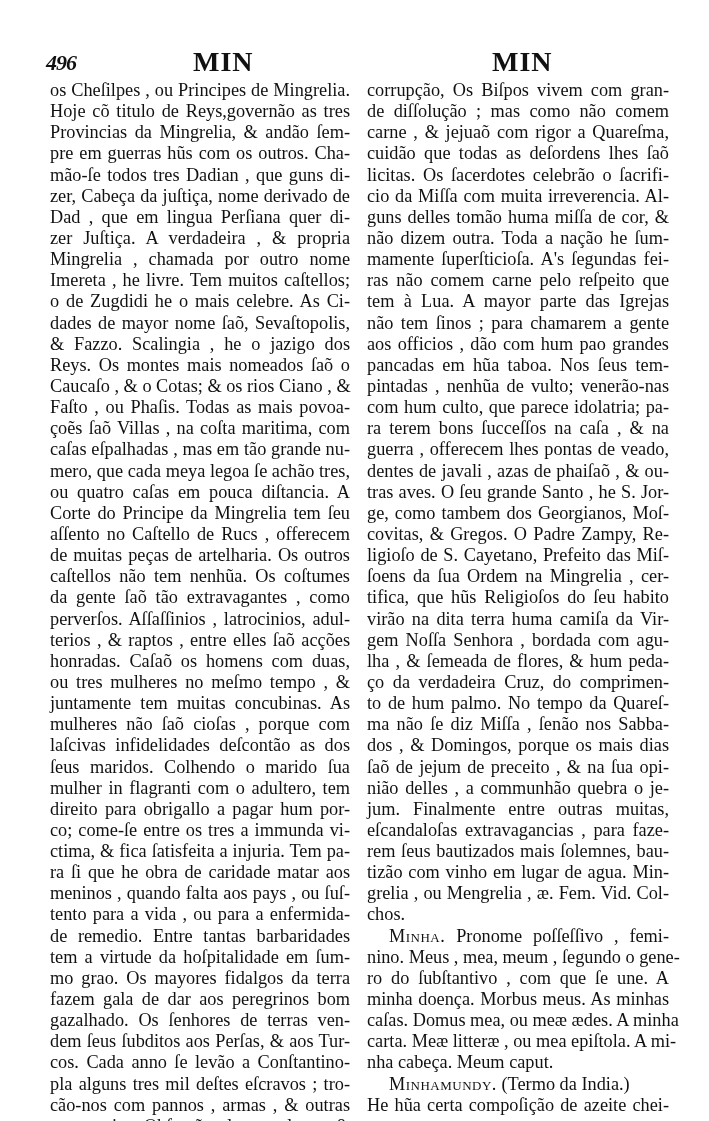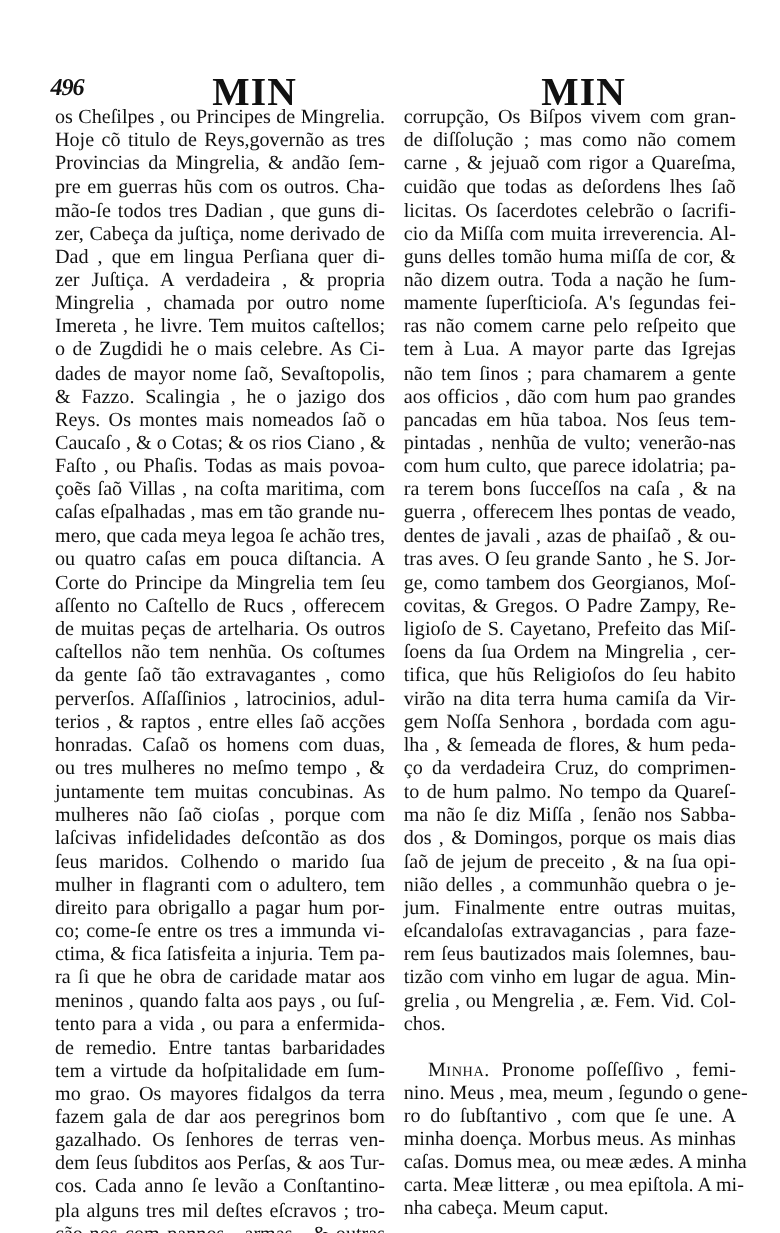--- a/index.html
+++ b/index.html
@@ -1,30 +1,30 @@
 <!DOCTYPE html>
 <html><head>
 <meta charset="utf-8">
 <style>
   html, body { margin: 0; padding: 0; background: #ffffff; }
   body { width: 709px; height: 1121px; position: relative; overflow: hidden;
          font-family: "Liberation Serif", "DejaVu Serif", serif; color: #111; }
-  .page { position: absolute; left: 0; top: 16px; width: 709px; height: 829px; }
+  .page { position: absolute; left: 0; top: 0; width: 709px; height: 829px; }
   .page-number { position: absolute; left: 46px; top: 50px; font-size: 22px; font-weight: bold;
                  font-style: italic; letter-spacing: -1px; }
-  .running-head { position: absolute; top: 46px; font-size: 36px; font-weight: bold; letter-spacing: 1px; }
+  .running-head { position: absolute; top: 46px; font-size: 28px; font-weight: bold; letter-spacing: 1px; }
   .rh-left { left: 193px; }
   .rh-right { left: 492px; }
   .column { position: absolute; top: 80px; width: 300px; }
   .col-left { left: 50px; }
   .col-right { left: 367px; width: 302px; }
   .line { display: block; height: 21.15px; line-height: 21.15px; font-size: 18.3px;
           white-space: nowrap; text-align: justify; text-align-last: justify; }
   .line.last { text-align-last: left; }
-  .line.indent { padding-left: 22px; margin-top: 20px; }
+  .line.indent { padding-left: 22px; }
   .it { }
   .sc { font-variant: small-caps; letter-spacing: 0.5px; }
 </style>
 </head>
 <body>
 
 <div class="page">
   <div class="page-number">496</div>
   <div class="running-head rh-left">MIN</div>
   <div class="running-head rh-right">MIN</div>

